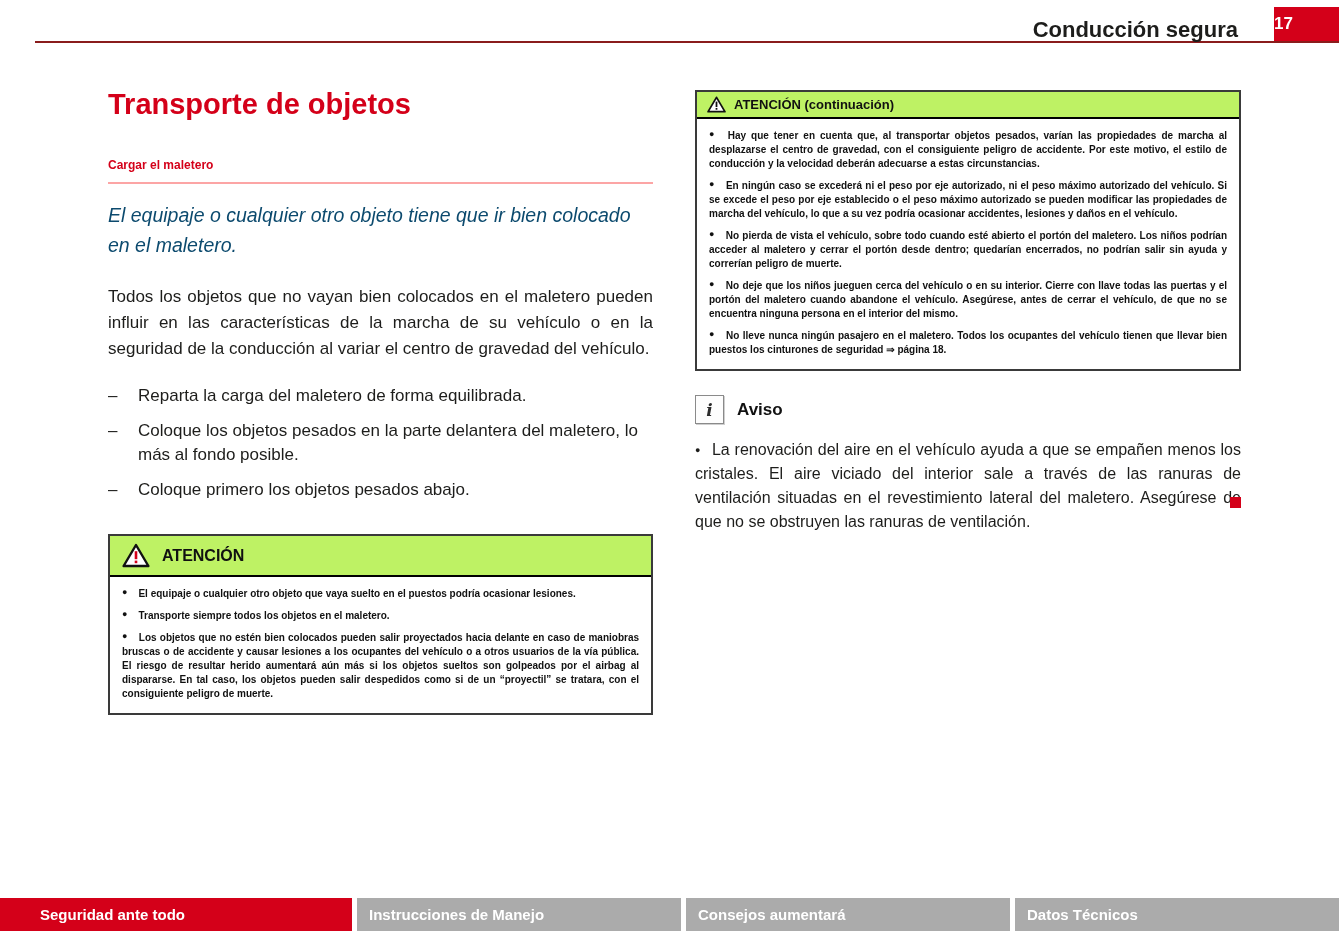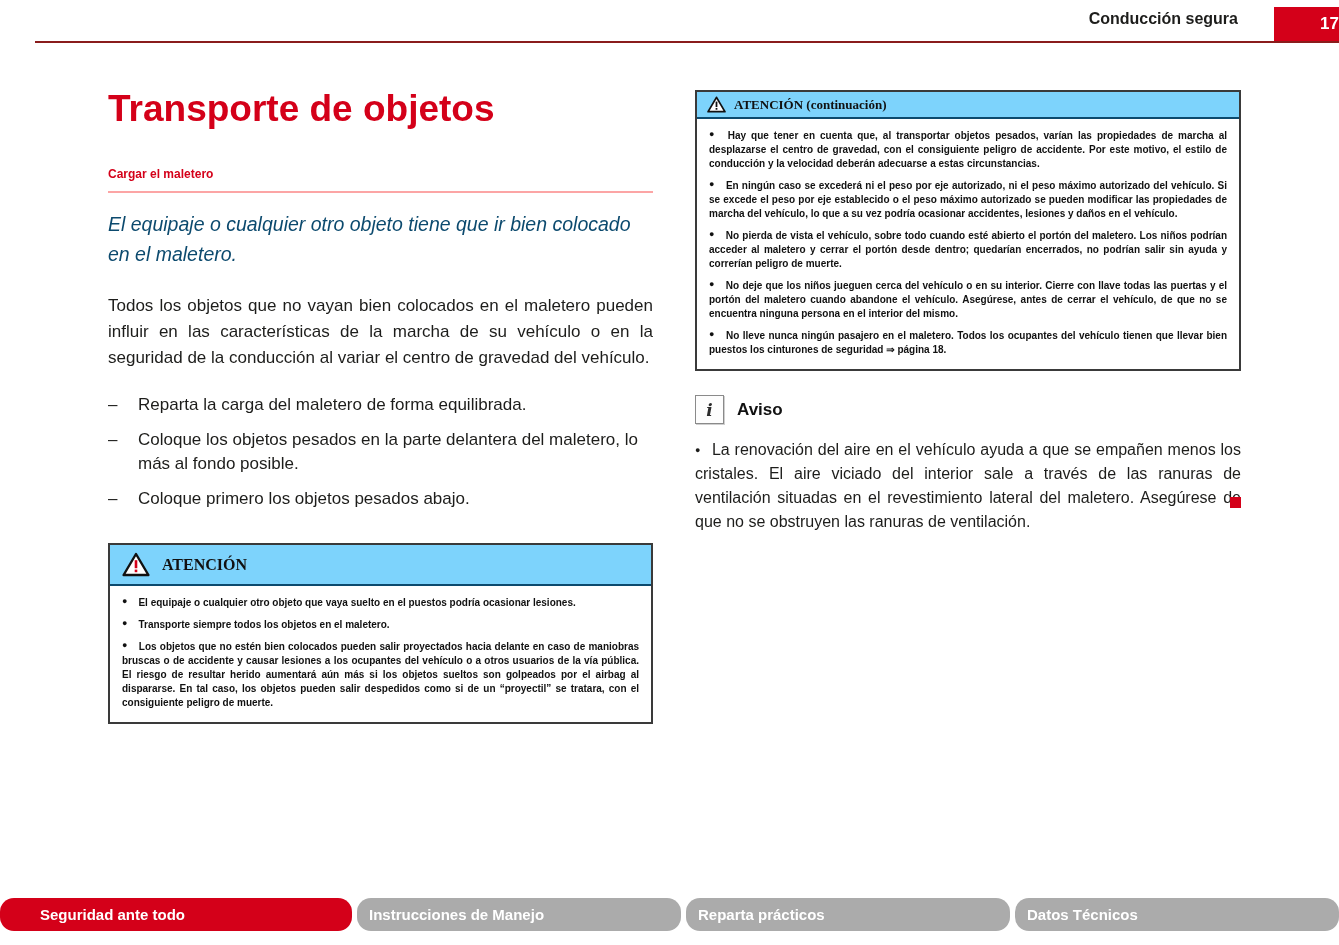--- a/index.html
+++ b/index.html
@@ -4,49 +4,49 @@
 <style>
   html,body { margin:0; padding:0; background:#e8e8e8; }
   .page {
     position:relative; width:1339px; height:945px; background:#ffffff;
     font-family:"Liberation Sans", sans-serif; color:#1d1d1b; overflow:hidden;
     margin:0 auto;
   }
 
   
   .header-rule { position:absolute; left:35px; right:0; top:41px; height:2px; background:#8a1c1c; }
-  .header-title { position:absolute; top:10px; right:101px; font-size:16px; font-weight:bold; color:#1d1d1b; }
+  .header-title { position:absolute; top:17px; right:101px; font-size:22px; font-weight:bold; color:#1d1d1b; }
   .page-badge {
     position:absolute; top:7px; right:0; width:65px; height:34px; background:#d40019;
-    color:#fff; font-size:17px; font-weight:bold; display:flex; align-items:center; justify-content:flex-end;
+    color:#fff; font-size:17px; font-weight:bold; display:flex; align-items:center; justify-content:flex-start;
   }
 
   
   .col-left  { position:absolute; left:108px; top:88px;  width:545px; }
   .col-right { position:absolute; left:695px; top:90px;  width:546px; }
 
   
-  .doc-title { margin:0; font-size:37px; font-weight:bold; color:#d40019; }
+  .doc-title { margin:0; font-size:29px; font-weight:bold; color:#d40019; }
   .sub-heading {
     margin:37px 0 0; font-size:12px; font-weight:bold; color:#d40019;
     border-bottom:2px solid #fca5a5; padding-bottom:10px;
   }
   .lead { margin:16px 0 0; font-size:19.5px; font-style:italic; line-height:1.55; color:#0c4a6e; }
   .intro { margin:24px 0 0; font-size:17px; line-height:1.52; text-align:justify; }
 
   .dash-list { list-style:none; margin:22px 0 0; padding:0; font-size:17px; line-height:1.45; }
   .dash-list li { margin-top:10px; padding-left:30px; }
   .dash-list li::before { content:"–"; display:inline-block; width:30px; margin-left:-30px; }
 
   
   .warning-box { border:2px solid #3a3a3a; background:#fff; }
   .warning-box.left { margin-top:32px; }
   .warning-head {
-    background:#7dd3fc; display:flex; align-items:center; gap:12px;
-    padding:7px 12px; border-bottom:2px solid #0c4a6e;font-family:Liberation Serif, serif;
+    background:#bef264; display:flex; align-items:center; gap:12px;
+    padding:7px 12px; border-bottom:2px solid #000000;
   }
   .warning-head.small { padding:4px 10px; gap:8px; }
   .warning-head .w-title { font-weight:bold; font-size:16px; color:#111; }
   .warning-head.small .w-title { font-size:13px; }
   .warning-body { list-style:none; margin:0; padding:10px 12px 12px; }
   .warning-body li {
     font-size:10px; font-weight:bold; line-height:1.4; text-align:justify; margin-top:8px; color:#111;
   }
   .warning-body li:first-child { margin-top:0; }
   .warning-body li::before { content:"●"; font-size:9px; position:relative; top:-2px; margin-right:11px; }
@@ -64,21 +64,21 @@
   }
   .notice-title { font-size:17px; font-weight:bold; color:#111; }
   .notice-text { margin:14px 0 0; font-size:16px; line-height:1.5; text-align:justify; }
   .notice-text::before { content:"●"; font-size:9px; position:relative; top:-2px; margin-right:11px; }
   .end-marker { position:absolute; right:0; bottom:26px; width:11px; height:11px; background:#d40019; }
 
   
   .footer { position:absolute; left:0; right:0; bottom:14px; height:33px; display:flex; gap:5px; }
   .footer .tab {
     flex:1 1 0; background:#ababab; color:#fff; font-size:15px; font-weight:bold;
-    display:flex; align-items:center; padding-left:12px; white-space:nowrap; overflow:hidden;border-radius:14px;
+    display:flex; align-items:center; padding-left:12px; white-space:nowrap; overflow:hidden;
   }
   .footer .tab:first-child { padding-left:40px; }
   .footer .tab.active { background:#d40019; }
 </style>
 </head>
 <body>
 
 <div class="page">
 
   <div class="header-rule"></div>
@@ -143,17 +143,17 @@
       </div>
       <p class="notice-text">La renovación del aire en el vehículo ayuda a que se empañen menos los cristales. El aire viciado del interior sale a través de las ranuras de ventilación situadas en el revestimiento lateral del maletero. Asegúrese de que no se obstruyen las ranuras de ventilación.</p>
       <span class="end-marker"></span>
     </div>
 
   </div>
 
   <div class="footer">
       <div class="tab active">Seguridad ante todo</div>
       <div class="tab">Instrucciones de Manejo</div>
-      <div class="tab">Reparta prácticos</div>
+      <div class="tab">Consejos aumentará</div>
       <div class="tab">Datos Técnicos</div>
     </div>
 
 </div>
 
 </body></html>

